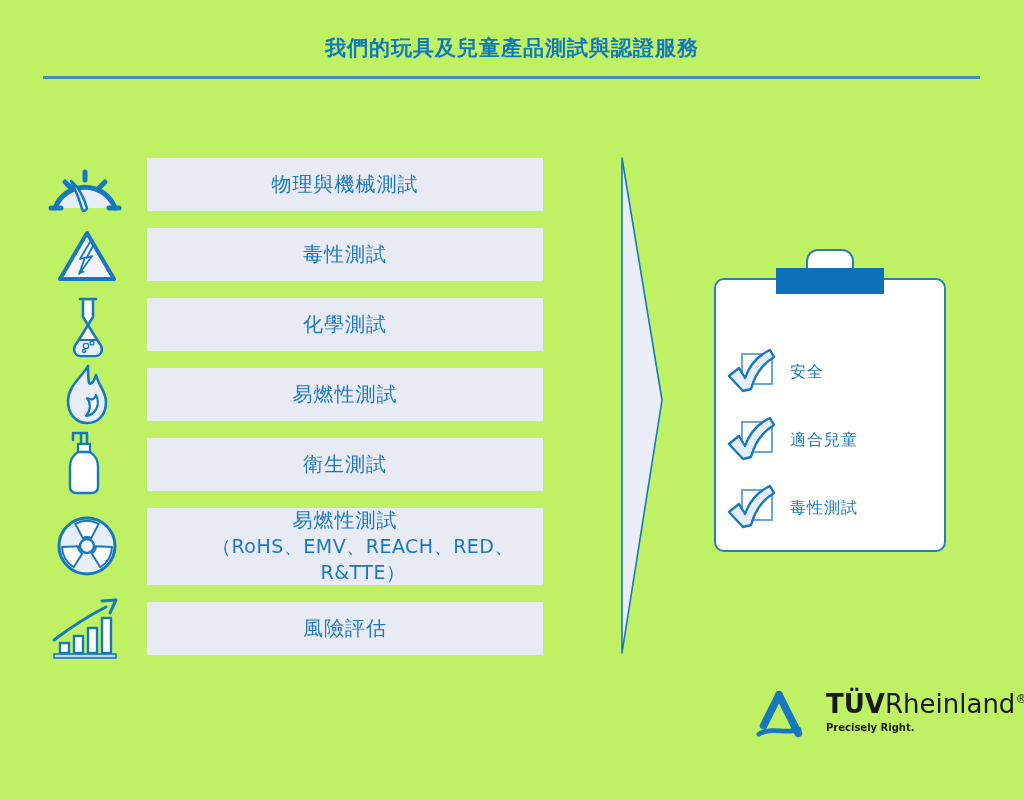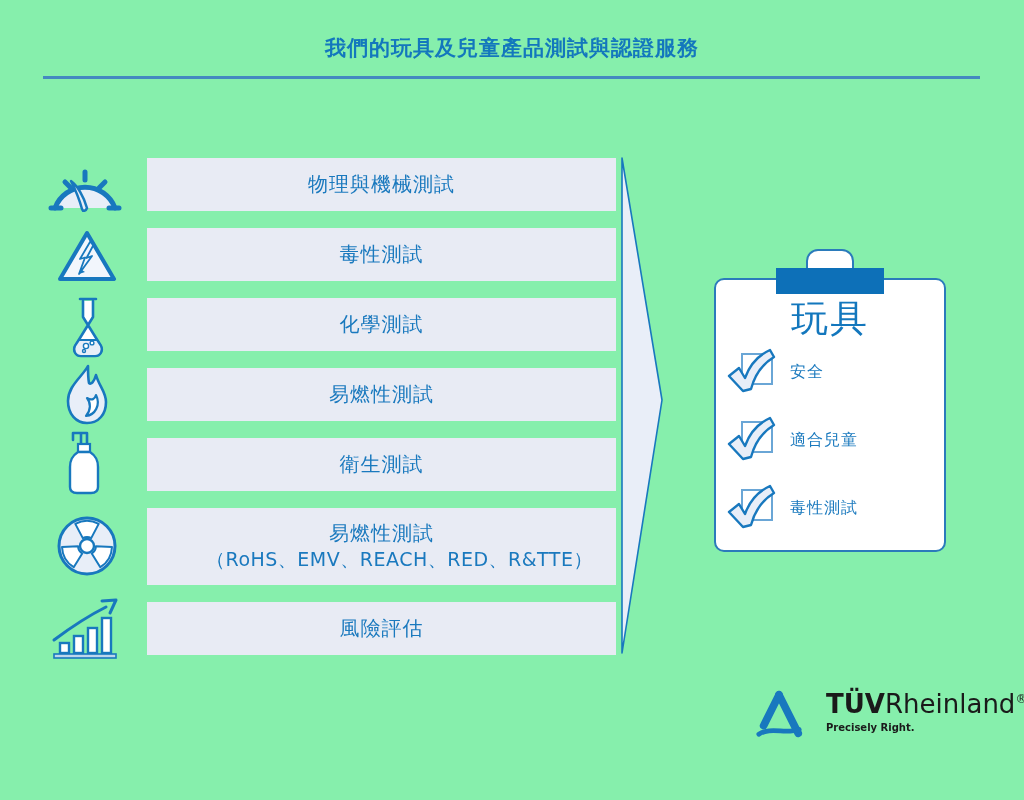--- a/index.html
+++ b/index.html
@@ -1,23 +1,23 @@
 <!DOCTYPE html>
 <html><head>
 <meta charset="utf-8">
 <style>
   html,body{margin:0;padding:0;background:#fff;}
-  .page{position:relative;width:1024px;height:800px;background:#86efac;overflow:hidden;
+  .page{position:relative;width:1024px;height:800px;background:#bef264;overflow:hidden;
         font-family:"DejaVu Sans","Liberation Sans",sans-serif;}
   
   .title{position:absolute;top:34px;left:0;width:1024px;text-align:center;
          color:#1377bd;font-size:21px;font-weight:bold;letter-spacing:1px;}
   .rule{position:absolute;left:43px;top:76px;width:937px;height:3px;background:#4489c0;}
   
-  .bar{position:absolute;left:147px;width:469px;background:#e8ebf4;
+  .bar{position:absolute;left:147px;width:396px;background:#e8ebf4;
        display:flex;flex-direction:column;align-items:center;justify-content:center;
        color:#1a79be;font-size:20px;letter-spacing:1px;line-height:1.35;text-align:center;}
   .bar .sub{font-size:19px;letter-spacing:0.5px;margin-left:36px;}
   .icon{position:absolute;}
   
   .big-arrow{position:absolute;left:615px;top:150px;}
   
   .clipboard{position:absolute;left:714px;top:278px;width:228px;height:270px;
              background:#fff;border:2px solid #2b7bbb;border-radius:10px;}
   .clip-tab{position:absolute;left:50%;transform:translateX(-50%);top:-31px;width:44px;height:28px;
@@ -121,21 +121,20 @@
     <span>風險評估</span>
   </div>
 
   <svg class="big-arrow" width="60" height="512" viewBox="0 0 60 512">
     <polygon points="7,8 47,250 7,503" fill="#e9eef8" stroke="#1878be" stroke-width="1.6" stroke-linejoin="round"></polygon>
   </svg>
 
   <div class="clipboard">
     <div class="clip-tab"></div>
     <div class="clip-bar"></div>
-    <div class="clipboard-title">玩具</div>
 
     <div class="check-item" style="top:66px">
       <svg class="chk" width="52" height="46" viewBox="0 0 52 46">
         <rect x="16" y="6" width="30" height="30" fill="#ffffff" stroke="#6aa6d6" stroke-width="2"></rect>
         <path d="M3 28 L13 20 L19 30 C24 16 33 7 44 2 L48 9 C38 15 29 26 25 41 L17 43 Z" fill="#e8eef8" stroke="#1878be" stroke-width="2.4" stroke-linejoin="round"></path>
       </svg>
       <span class="lbl">安全</span>
     </div>
 
     <div class="check-item" style="top:134px">

